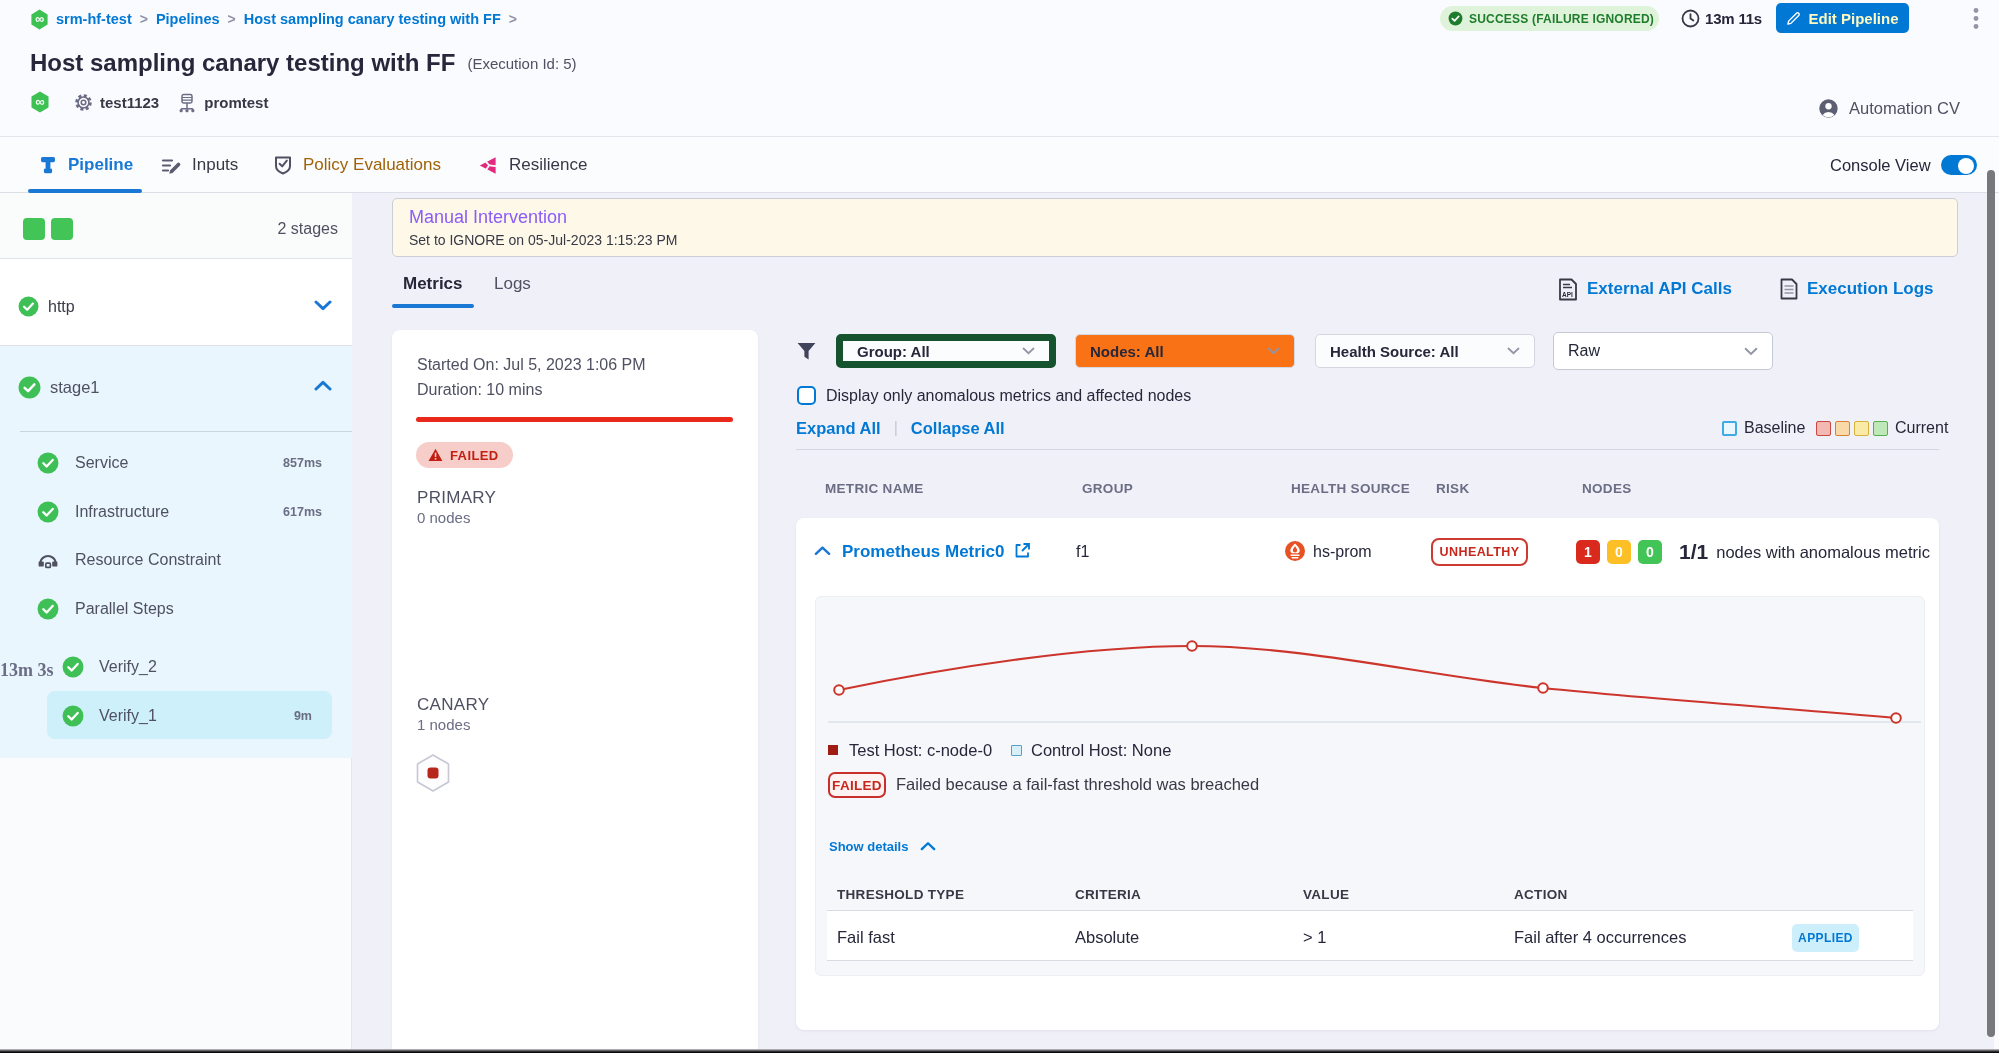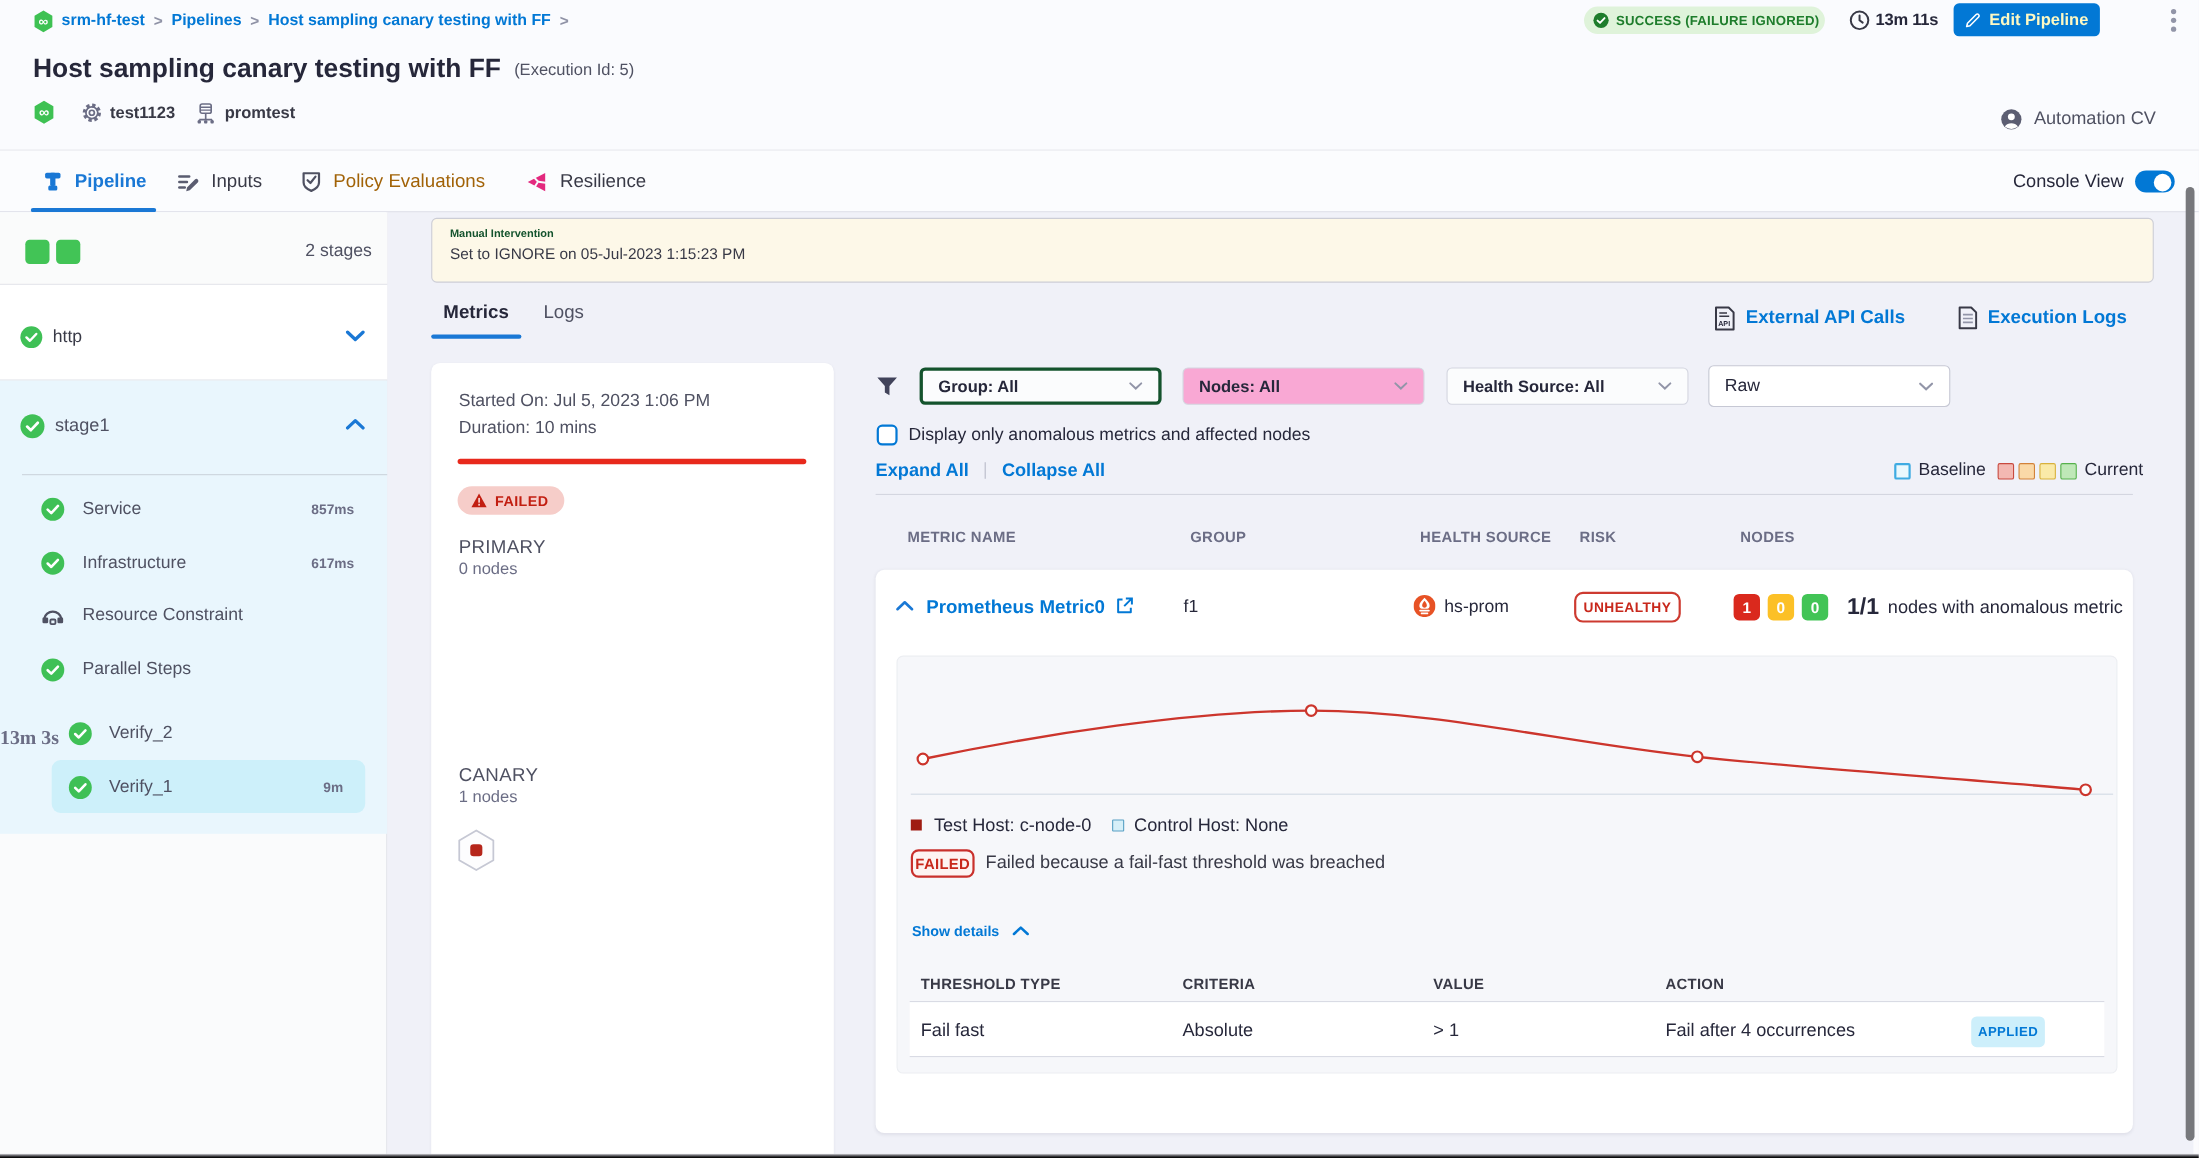--- a/index.html
+++ b/index.html
@@ -224,21 +224,21 @@
   <div class="abs row" style="left:62px;top:705px;height:22px;">
     <svg width="22" height="22" viewBox="0 0 16 16" style="margin-right:15px;">
       <circle cx="8" cy="8" r="7.6" fill="#3fc056"></circle>
       <path d="M4.6 8.2 L7 10.5 L11.4 5.8" fill="none" stroke="#fff" stroke-width="1.7" stroke-linecap="round" stroke-linejoin="round"></path>
     </svg>
     <span style="font-size:16px;color:#4f5162;">Verify_1</span>
   </div>
   <div class="abs" style="left:0;top:709px;width:312px;text-align:right;font-size:12.5px;font-weight:bold;color:#6b6d85;">9m</div>
 
   <div class="abs" style="left:392px;top:198px;width:1566px;height:59px;background:#fdf8e8;border:1px solid #cccdd6;border-radius:5px;padding:8px 16px;">
-    <div style="font-size:10px;font-weight:bold;color:#14532d;">Manual Intervention</div>
+    <div style="font-size:18px;font-weight:normal;color:#8b5cf6;">Manual Intervention</div>
     <div style="font-size:14px;color:#383946;margin-top:4px;">Set to IGNORE on 05-Jul-2023 1:15:23 PM</div>
   </div>
 
   <div class="abs" style="left:403px;top:274px;font-size:17px;font-weight:bold;color:#26273a;">Metrics</div>
   <div class="abs" style="left:494px;top:274px;font-size:17px;color:#4f5162;">Logs</div>
   <div class="abs" style="left:392px;top:304px;width:82px;height:4px;background:#1a78d5;border-radius:2px;"></div>
   <div class="abs row" style="left:1558px;top:277px;height:24px;">
     <svg width="20" height="23" viewBox="0 0 20 23" style="margin-right:9px;">
       <path d="M2 1.5 H13.5 L18 6 V21.5 H2 Z" fill="none" stroke="#383946" stroke-width="1.8" stroke-linejoin="round"></path>
       <path d="M5 6.5 h7 M5 9.5 h9" stroke="#383946" stroke-width="1.4"></path>
@@ -271,27 +271,27 @@
   <div class="abs" style="left:417px;top:695px;font-size:17px;color:#4f5162;letter-spacing:.3px;">CANARY</div>
   <div class="abs" style="left:417px;top:716px;font-size:15px;color:#6b6d85;">1 nodes</div>
   <svg class="abs" style="left:414px;top:753px;" width="38" height="40" viewBox="0 0 38 40">
     <path d="M19 2 L34.5 11 V29 L19 38 L3.5 29 V11 Z" fill="#fdfdfe" stroke="#c6c8d4" stroke-width="1.6" stroke-linejoin="round"></path>
     <rect x="13.5" y="14.5" width="11" height="11" rx="3" fill="#b6261b"></rect>
   </svg>
 
   <svg class="abs" style="left:796px;top:341px;" width="21" height="21" viewBox="0 0 20 20">
     <path d="M1.5 2 H18.5 L12 9.5 V17.5 L8 15 V9.5 Z" fill="#41435a"></path>
   </svg>
-  <div class="abs row" style="left:836px;top:334px;width:220px;height:34px;background:#fbfcfd;border:3px solid #14532d;border-radius:5px;padding:0 14px;">
+  <div class="abs row" style="left:836px;top:334px;width:220px;height:34px;background:#fbfcfd;border:7px solid #14532d;border-radius:5px;padding:0 14px;">
     <span style="font-size:15px;font-weight:bold;color:#26273a;">Group: All</span>
     <svg width="13" height="8" viewBox="0 0 13 8" style="margin-left:auto;">
         <path d="M1.5 1.5 L6.5 6.2 L11.5 1.5" fill="none" stroke="#9295a8" stroke-width="1.8" stroke-linecap="round"></path>
       </svg>
   </div>
-  <div class="abs row" style="left:1075px;top:334px;width:220px;height:34px;background:#f9a8d4;border:1px solid #d4d6e0;border-radius:5px;padding:0 14px;">
+  <div class="abs row" style="left:1075px;top:334px;width:220px;height:34px;background:#f97316;border:1px solid #d4d6e0;border-radius:5px;padding:0 14px;">
     <span style="font-size:15px;font-weight:bold;color:#26273a;">Nodes: All</span>
     <svg width="13" height="8" viewBox="0 0 13 8" style="margin-left:auto;">
         <path d="M1.5 1.5 L6.5 6.2 L11.5 1.5" fill="none" stroke="#9295a8" stroke-width="1.8" stroke-linecap="round"></path>
       </svg>
   </div>
   <div class="abs row" style="left:1315px;top:334px;width:220px;height:34px;background:#fbfcfd;border:1px solid #d4d6e0;border-radius:5px;padding:0 14px;">
     <span style="font-size:15px;font-weight:bold;color:#26273a;">Health Source: All</span>
     <svg width="13" height="8" viewBox="0 0 13 8" style="margin-left:auto;">
         <path d="M1.5 1.5 L6.5 6.2 L11.5 1.5" fill="none" stroke="#9295a8" stroke-width="1.8" stroke-linecap="round"></path>
       </svg>

